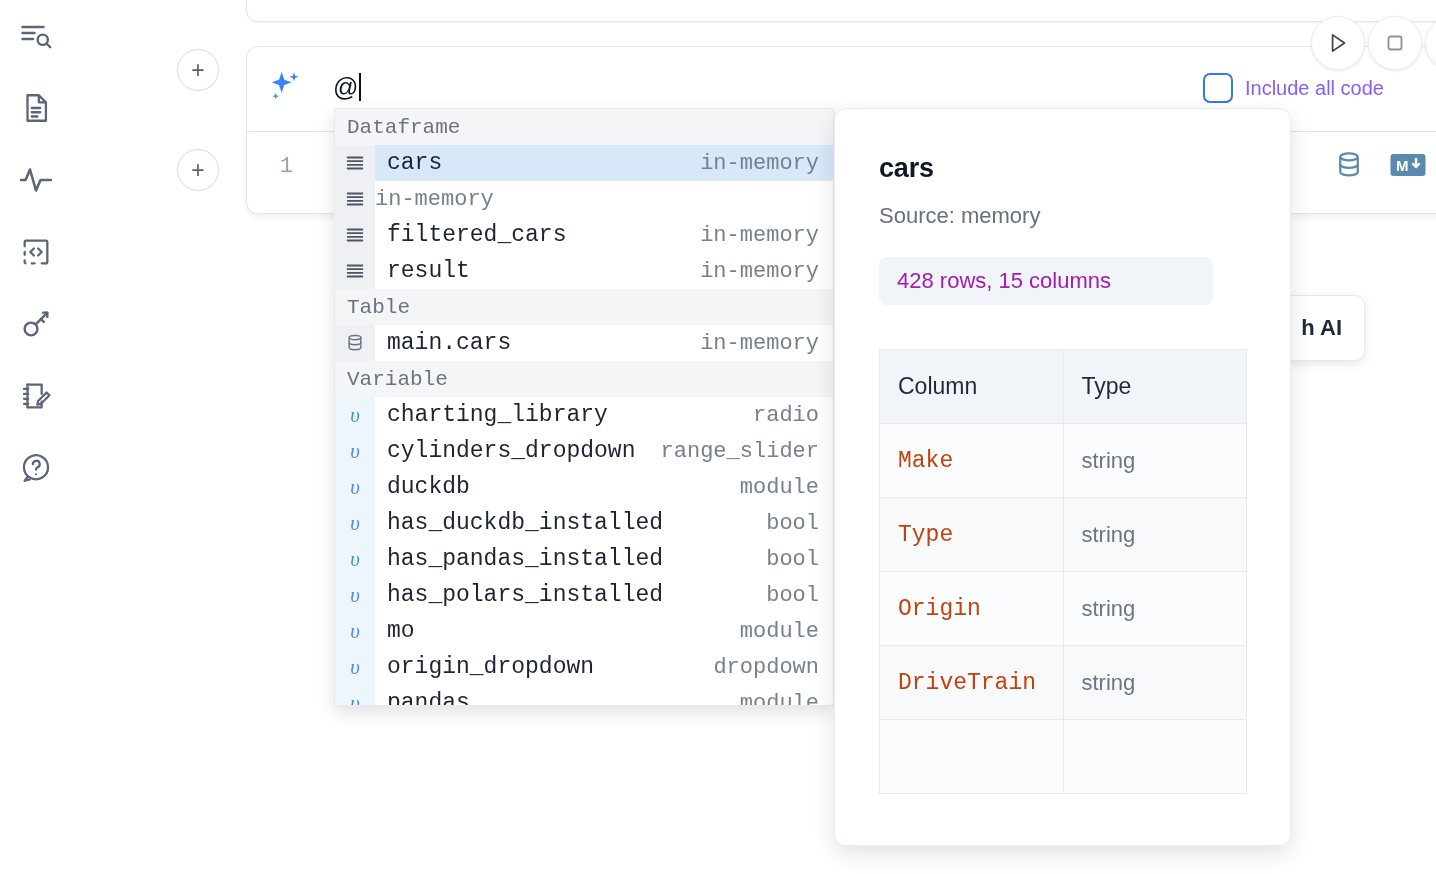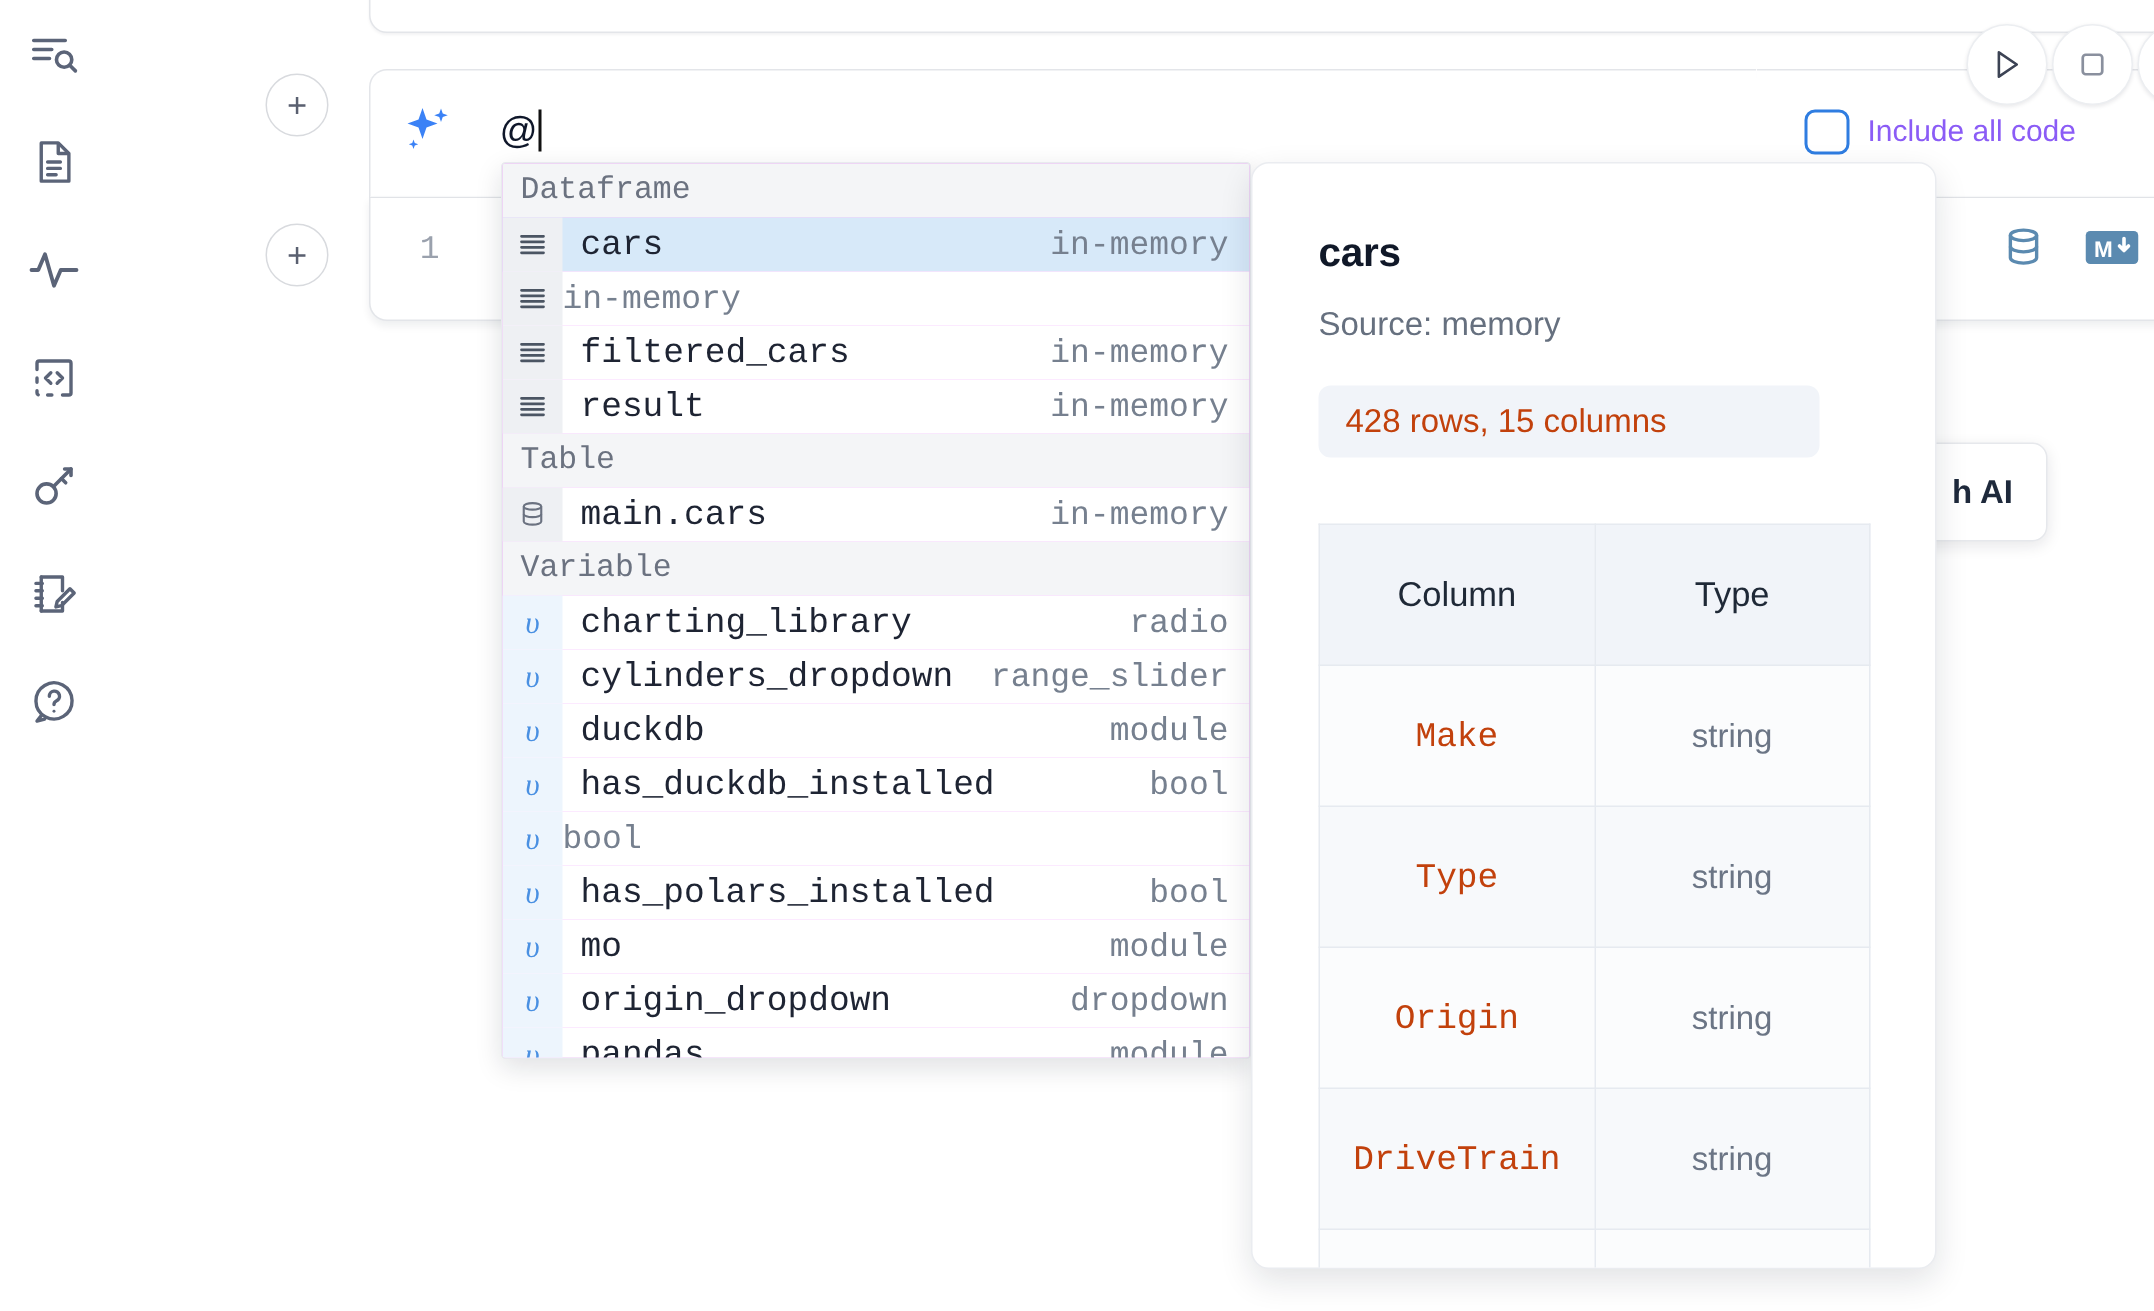--- a/index.html
+++ b/index.html
@@ -157,28 +157,28 @@
     font-size:27px; font-weight:700; color:#101828; letter-spacing:-.2px;
   }
   .pv-source {
     position:absolute; left:44px; top:94px;
     font-size:22px; color:#66707f;
   }
   .pv-pill {
     position:absolute; left:44px; top:148px; width:334px; height:48px;
     background:#f1f4f9; border-radius:8px;
     display:flex; align-items:center; padding-left:18px;
-    font-size:22px; color:#c2410c;
+    font-size:22px; color:#a21caf;
   }
   .pv-table {
     position:absolute; left:44px; top:240px; width:368px;
     border-collapse:collapse; table-layout:fixed;
   }
   .pv-table th, .pv-table td {
-    border:1px solid #e6eaf0; height:94px; padding:0 18px; text-align:center;
+    border:1px solid #e6eaf0; height:74px; padding:0 18px; text-align:left;
     vertical-align:middle;
   }
   .pv-table th { background:#f1f4f9; font-weight:400; font-size:23px; color:#1f2937; }
   .pv-table td.col {
     font-family:"Liberation Mono", monospace; font-size:23px; color:#c2410c;
     background:#fbfcfd;
   }
   .pv-table td.typ { font-size:22px; color:#6b7585; background:#fbfcfd; }
   .pv-table tr:nth-child(even) td { background:#f7f9fb; }
 </style>
@@ -369,20 +369,21 @@
         <span class="ac-name">duckdb</span>
         <span class="ac-meta">module</span>
       </div>
       <div class="ac-row">
         <span class="ac-ico var">υ</span>
         <span class="ac-name">has_duckdb_installed</span>
         <span class="ac-meta">bool</span>
       </div>
       <div class="ac-row">
         <span class="ac-ico var">υ</span>
+        <span class="ac-name">has_pandas_installed</span>
         <span class="ac-meta">bool</span>
       </div>
       <div class="ac-row">
         <span class="ac-ico var">υ</span>
         <span class="ac-name">has_polars_installed</span>
         <span class="ac-meta">bool</span>
       </div>
       <div class="ac-row">
         <span class="ac-ico var">υ</span>
         <span class="ac-name">mo</span>

